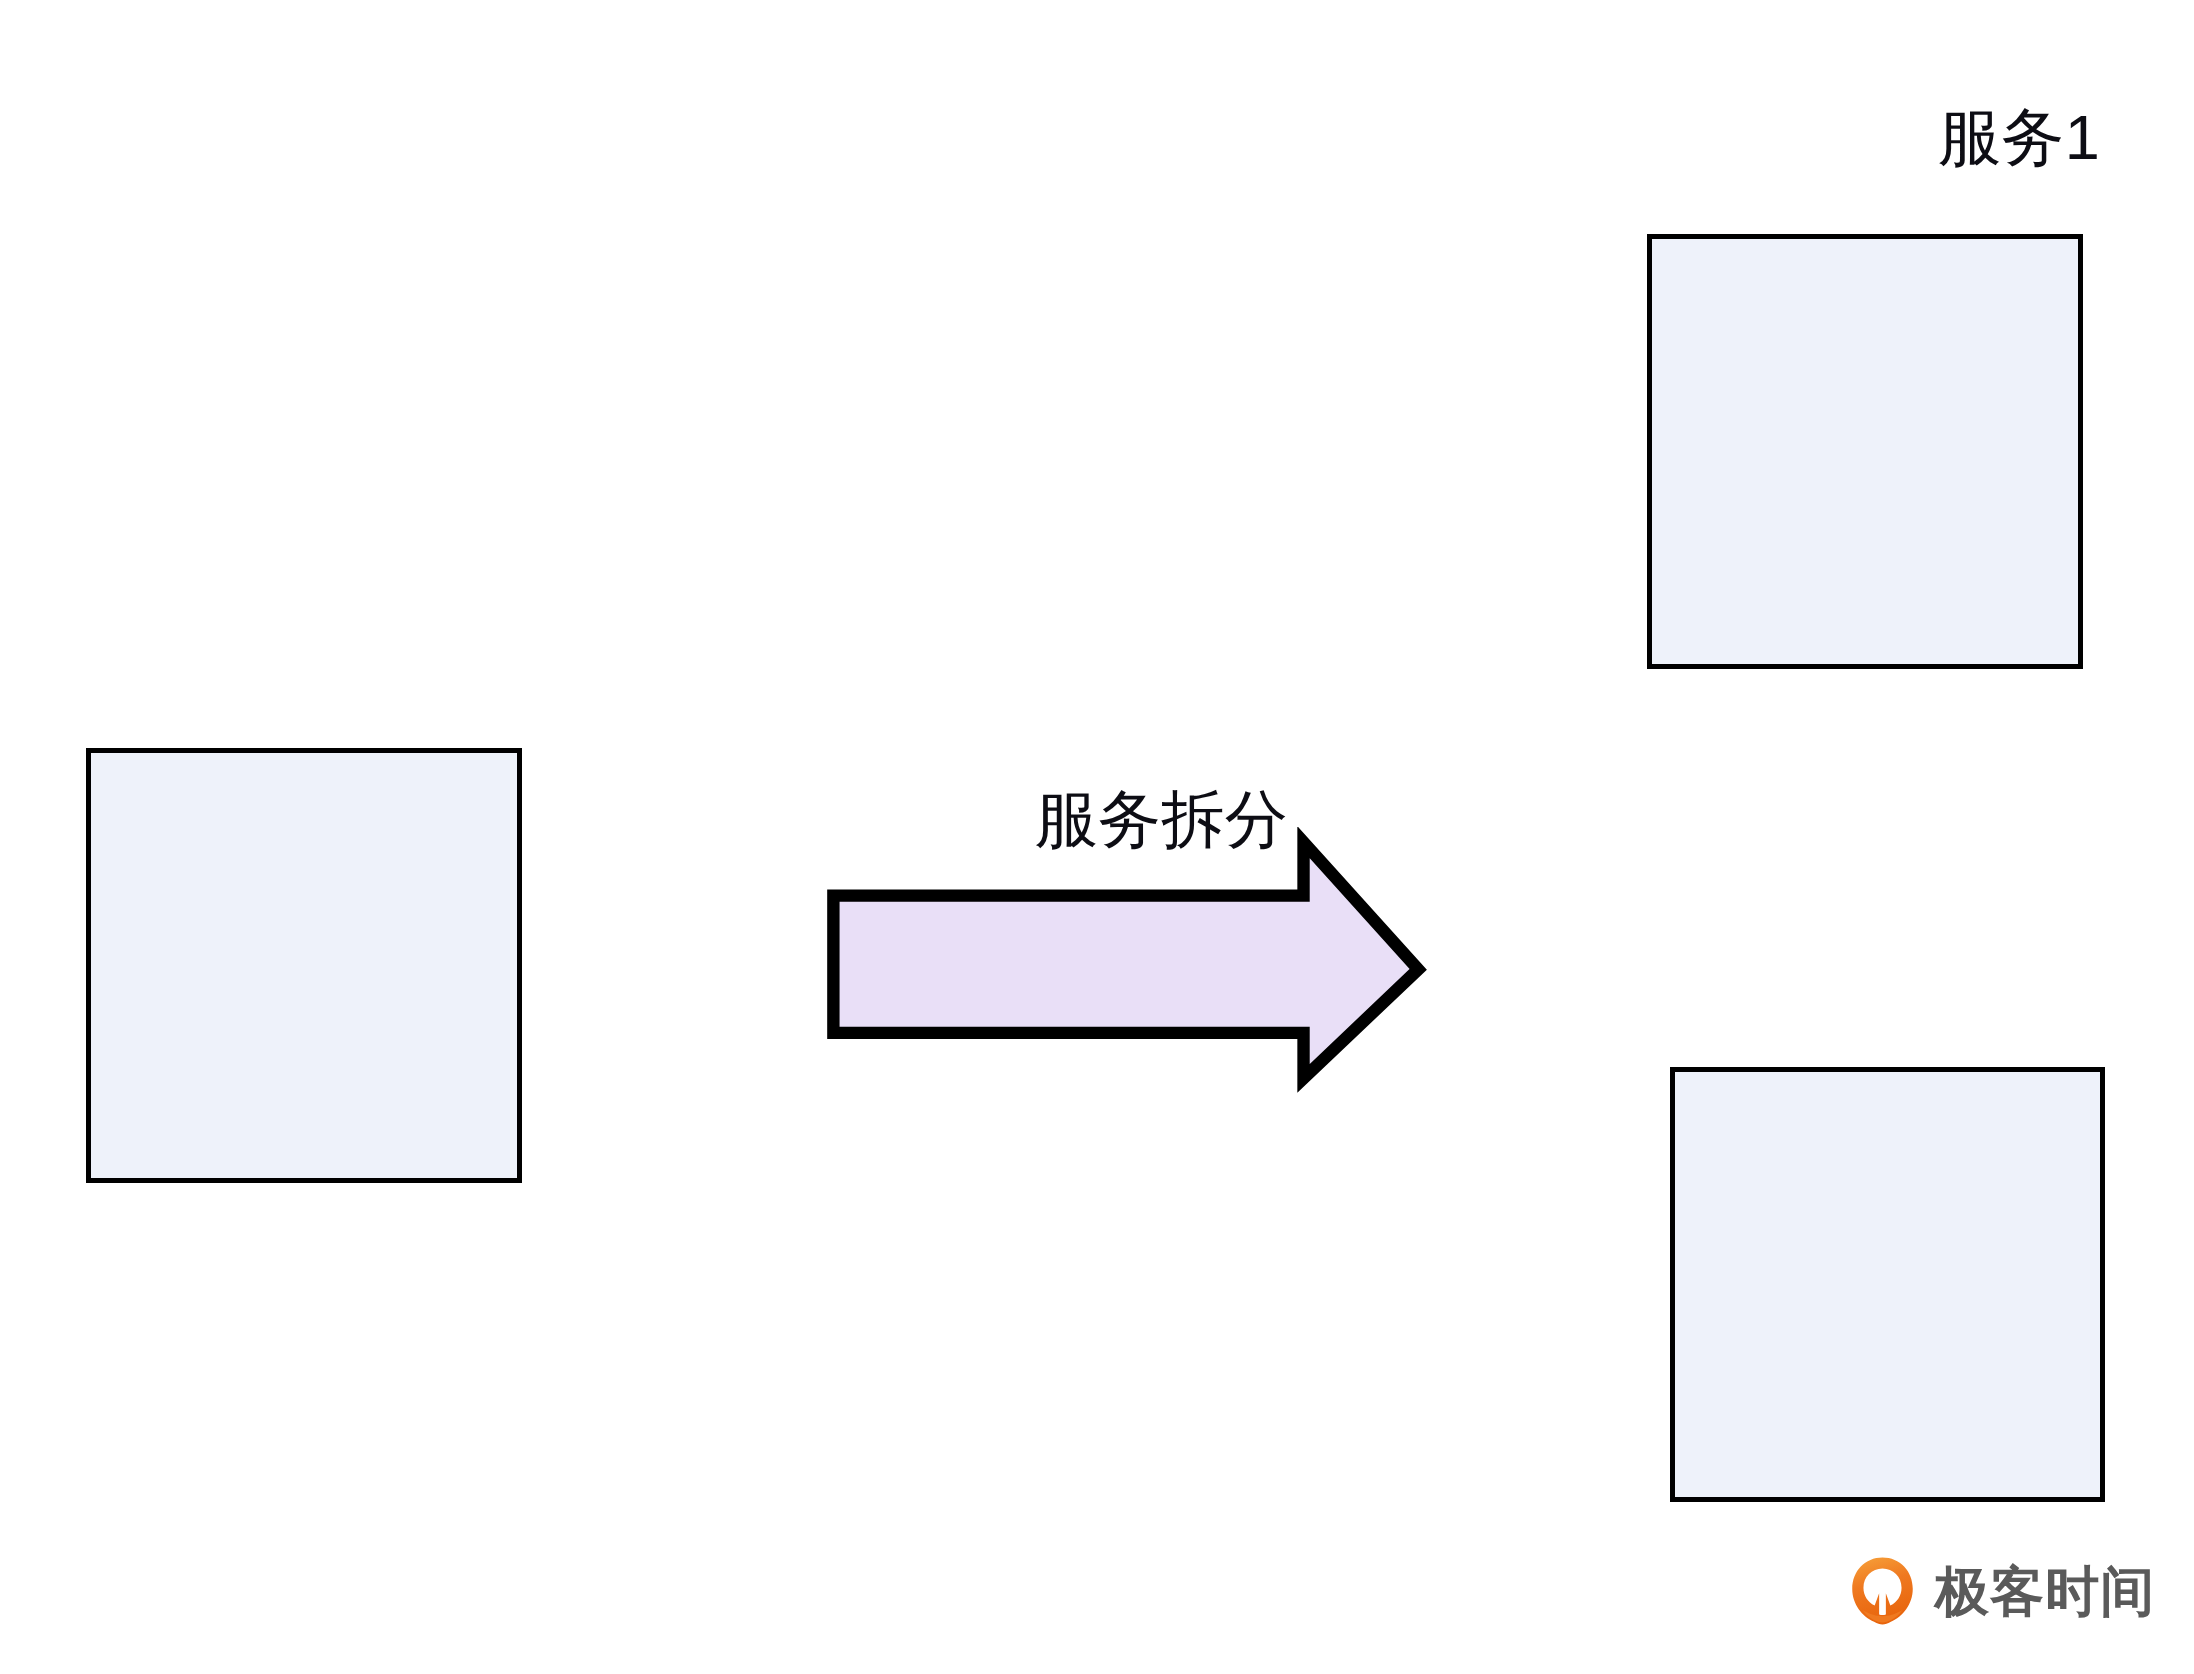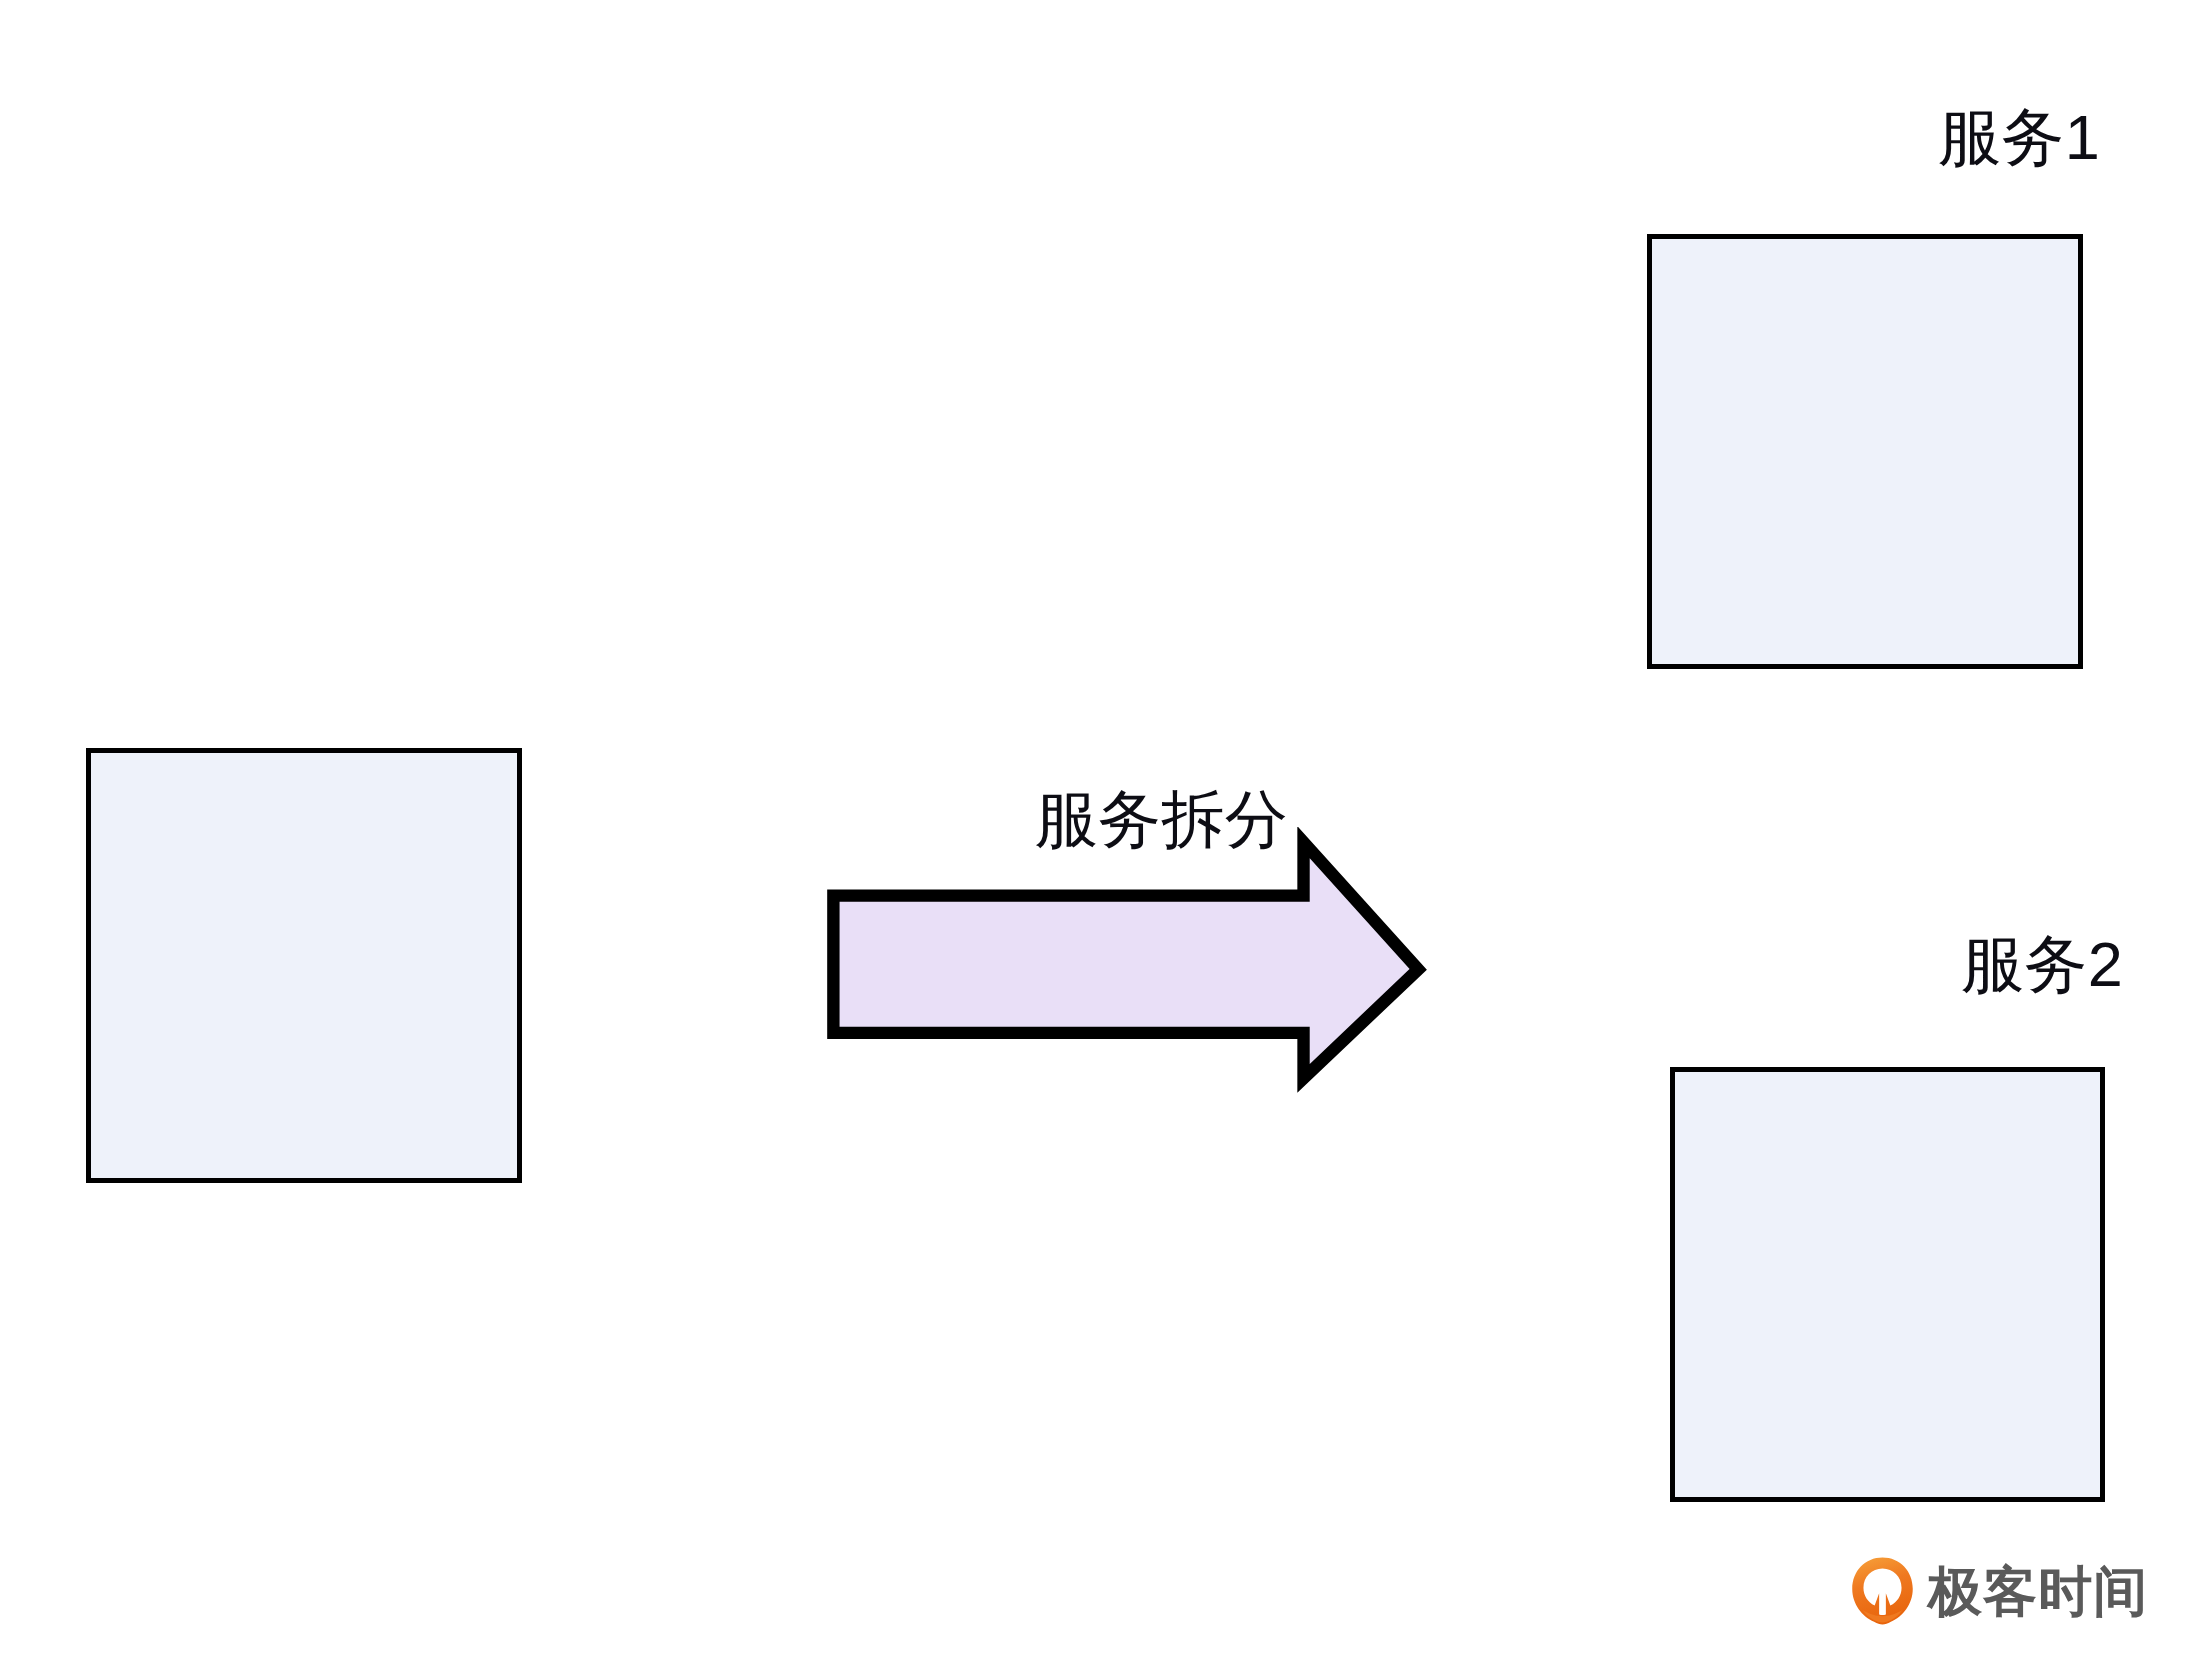--- a/index.html
+++ b/index.html
@@ -65,21 +65,21 @@
   }
 
   
   #watermark {
     position: absolute;
     left: 1850px;
     top: 1554px;
     height: 73px;
     display: flex;
     align-items: center;
-    gap: 13px;
+    gap: 20px;
   }
   #watermark-mark {
     width: 65px;
     height: 70px;
     flex: none;
   }
   #watermark-text {
     font-size: 54px;
     line-height: 1;
     color: #5a5a5a;
@@ -99,21 +99,20 @@
 
   <div id="arrow-wrap">
     <svg viewBox="0 0 1090 480" xmlns="http://www.w3.org/2000/svg">
       <polygon points="22,122 858,122 858,27 1062,253 858,447 858,366 22,366" fill="#e9dff7" stroke="#000000" stroke-width="22" stroke-linejoin="miter"></polygon>
     </svg>
   </div>
 
   <div class="node-label" id="label-service-1">服务1</div>
   <div class="node-box" id="box-service-1"></div>
 
-  <div class="node-label" id="label-service-2">服务2</div>
   <div class="node-box" id="box-service-2"></div>
 
   <div id="watermark">
     <svg id="watermark-mark" viewBox="0 0 116 124">
       <defs>
         <linearGradient id="gt-grad" x1="0" y1="0" x2="0.25" y2="1">
           <stop offset="0%" stop-color="#f7a23b"></stop>
           <stop offset="45%" stop-color="#ef7920"></stop>
           <stop offset="100%" stop-color="#e8650d"></stop>
         </linearGradient>

